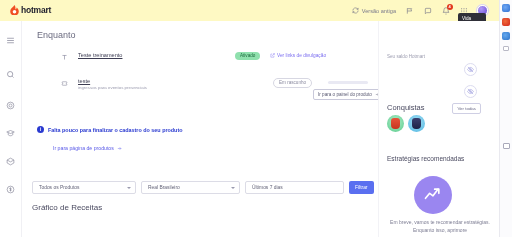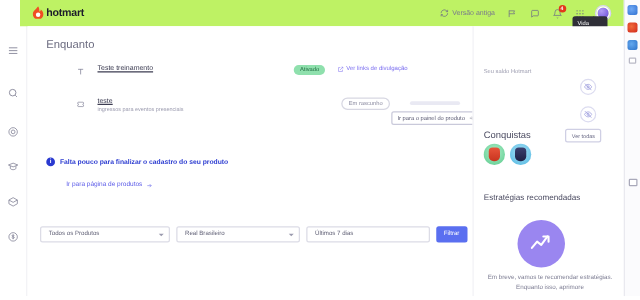--- a/index.html
+++ b/index.html
@@ -20,22 +20,22 @@
     display: flex; flex-direction: column; align-items: center;
   }
   .rail-ico {
     width: 14px; height: 14px; display: flex; align-items: center; justify-content: center;
     color: #8a8a9c; margin-bottom: 0;
   }
   .rail-ico svg { display:block; }
 
   
   .header {
-    position: absolute; left: 16px; top: 0; right: 0; height: 21px;
-    background: #bef264; display: flex; align-items: center;
+    position: absolute; left: 0; top: 0; right: 0; height: 21px;
+    background: #fef9c3; display: flex; align-items: center;
   }
   .brand { position:absolute; left: 10px; top: 5px; display:flex; align-items:center; gap:2px; }
   .brand-mark { width: 9px; height: 10px; display:block; }
   .brand-text { font-size: 8.5px; font-weight: bold; color:#1d1d2b; letter-spacing:-0.2px; }
 
   .hdr-right {
     position:absolute; right: 24px; top: 0; height: 21px;
     display: flex; align-items: center; gap: 9px;
   }
   .hdr-link { display:flex; align-items:center; gap:2px; color:#7a7a8c; font-size:5.6px; white-space:nowrap; }
@@ -338,20 +338,21 @@
       <div class="select sel-2">
         <span>Real Brasileiro</span>
         <span class="caret"></span>
       </div>
       <div class="select sel-3" style="padding-right:6px">
         <span>Últimos 7 dias</span>
       </div>
       <div class="btn-filter">Filtrar</div>
     </div>
 
+    <div class="chart-title">Gráfico de Receitas</div>
   </div>
 
   <div class="rpanel">
     <div class="rp-label">Seu saldo Hotmart</div>
 
     <div class="eye-btn eye-1">
       <svg width="7" height="7" viewBox="0 0 24 24" fill="none" stroke="currentColor" stroke-width="1.8">
           <path d="M2 12s4-7 10-7 10 7 10 7-4 7-10 7S2 12 2 12z"></path>
           <circle cx="12" cy="12" r="3"></circle>
           <path d="M3 3l18 18"></path>

